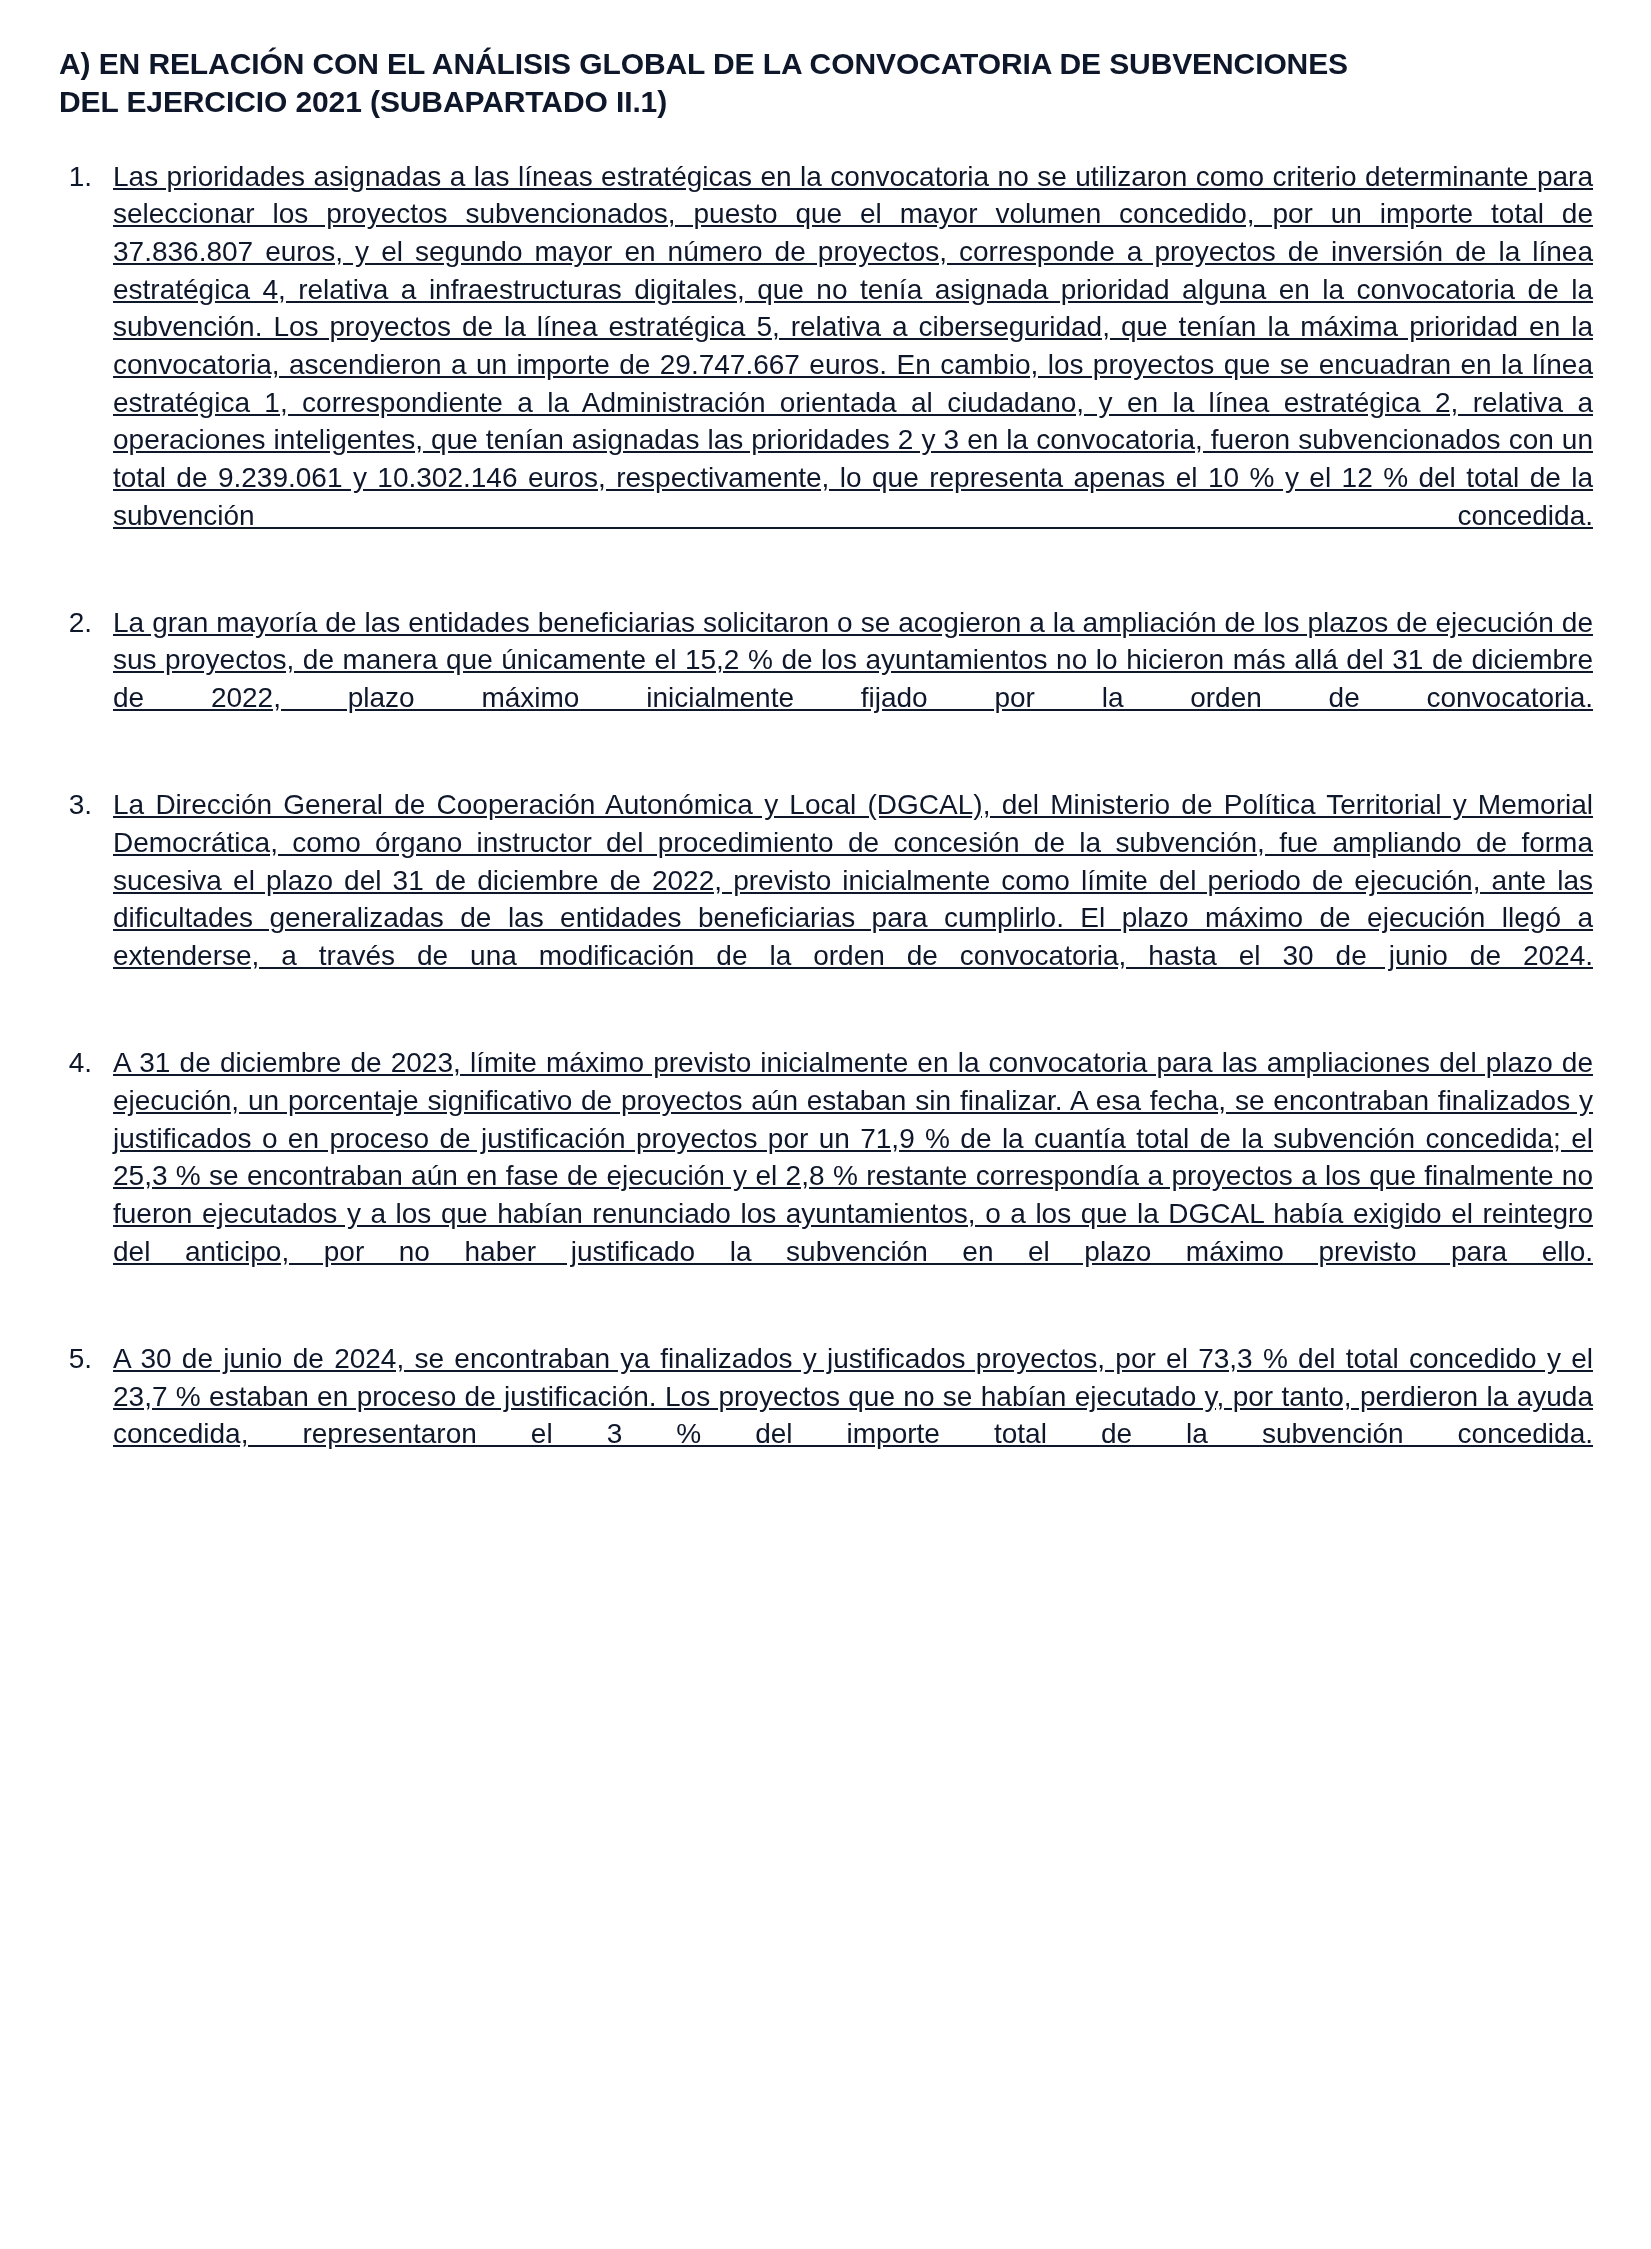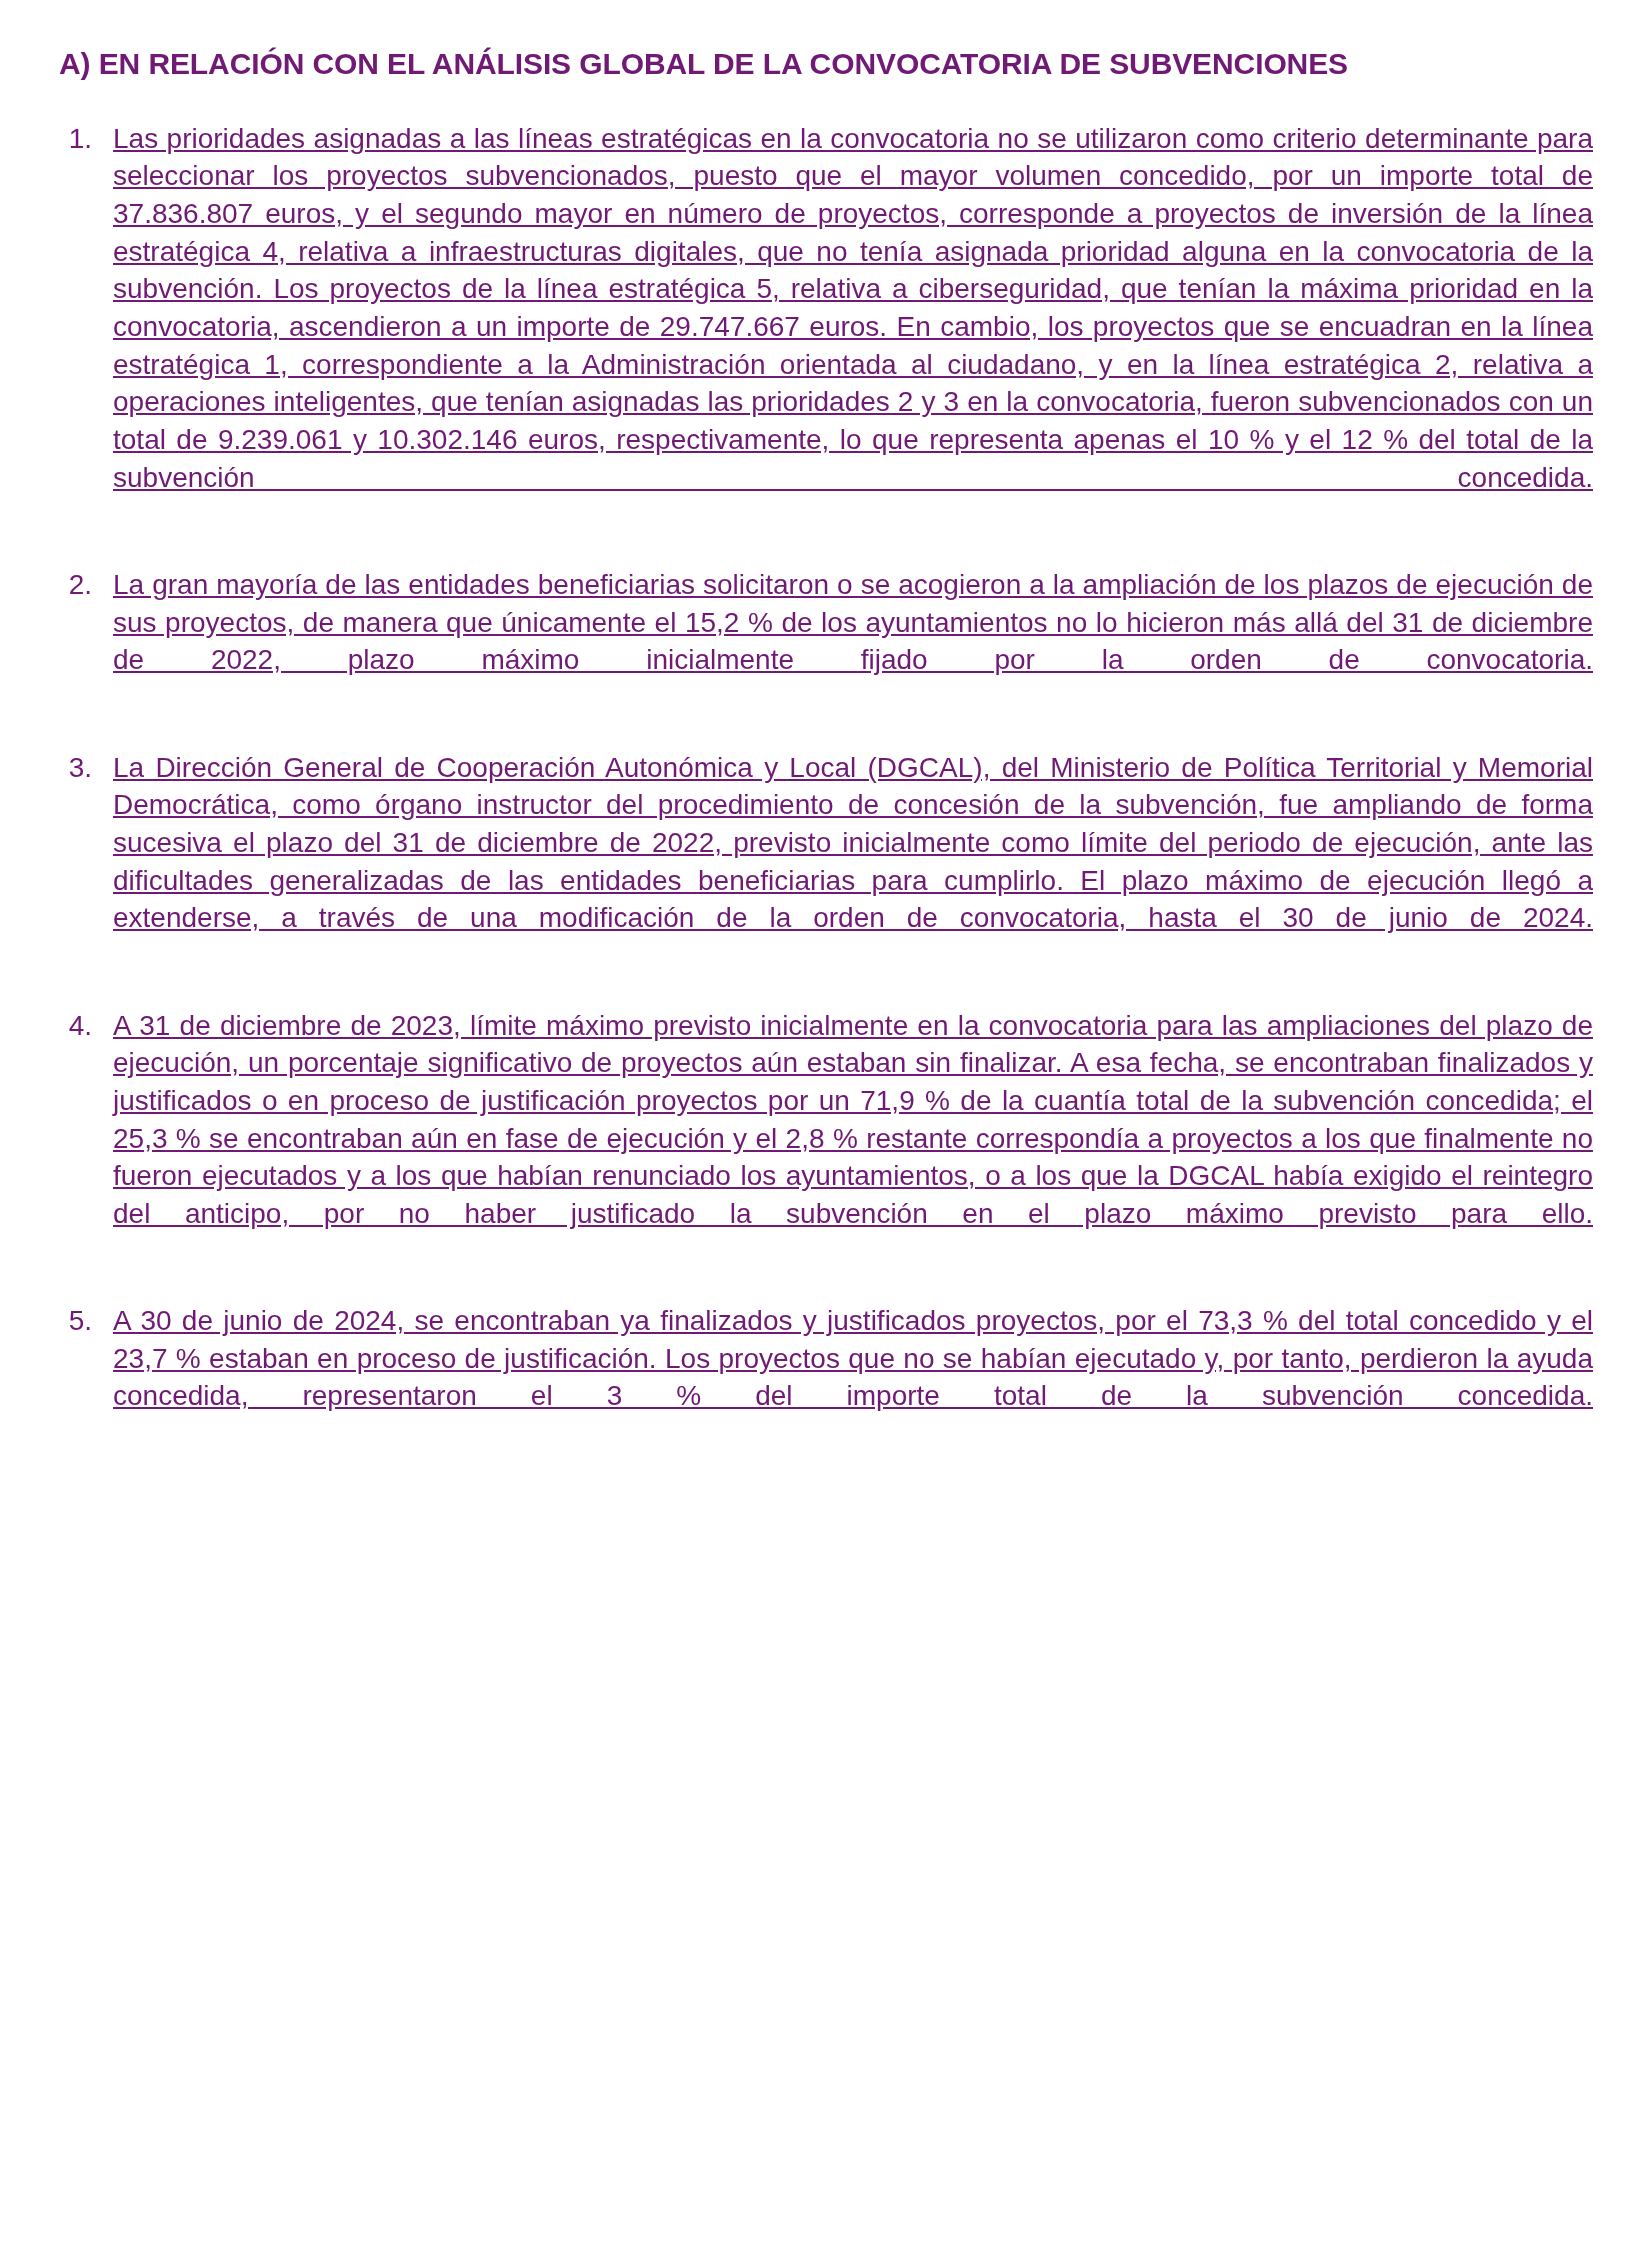--- a/index.html
+++ b/index.html
@@ -10,21 +10,21 @@
   }
 
   .page {
     position: relative;
     width: 1652px;
     height: 2250px;
     background: #ffffff;
     box-sizing: border-box;
     padding: 45px 59px 0 59px;
     font-family: "Liberation Sans", sans-serif;
-    color: #701a75;
+    color: #0f172a;
     overflow: hidden;
   }
 
   .doc-heading {
     font-size: 30px;
     font-weight: bold;
     line-height: 1.26;
     letter-spacing: -0.1px;
     text-align: left;
     margin: 0 0 3.2px 0;
@@ -82,20 +82,21 @@
     width: 100%;
   }
 </style>
 </head>
 <body>
 
 <div class="page">
 
   <h1 class="doc-heading">
     <span class="hl">A) EN RELACIÓN CON EL ANÁLISIS GLOBAL DE LA CONVOCATORIA DE SUBVENCIONES</span>
+    <span class="hl">DEL EJERCICIO 2021 (SUBAPARTADO II.1)</span>
   </h1>
 
   <ol class="findings-list">
 
     <li>
       <span class="item-number">1.</span>
       <p class="item-text">Las prioridades asignadas a las líneas estratégicas en la convocatoria no se utilizaron como criterio determinante para seleccionar los proyectos subvencionados, puesto que el mayor volumen concedido, por un importe total de 37.836.807 euros, y el segundo mayor en número de proyectos, corresponde a proyectos de inversión de la línea estratégica 4, relativa a infraestructuras digitales, que no tenía asignada prioridad alguna en la convocatoria de la subvención. Los proyectos de la línea estratégica 5, relativa a ciberseguridad, que tenían la máxima prioridad en la convocatoria, ascendieron a un importe de 29.747.667 euros. En cambio, los proyectos que se encuadran en la línea estratégica 1, correspondiente a la Administración orientada al ciudadano, y en la línea estratégica 2, relativa a operaciones inteligentes, que tenían asignadas las prioridades 2 y 3 en la convocatoria, fueron subvencionados con un total de 9.239.061 y 10.302.146 euros, respectivamente, lo que representa apenas el 10 % y el 12 % del total de la subvención concedida.</p>
     </li>
 
     <li>

